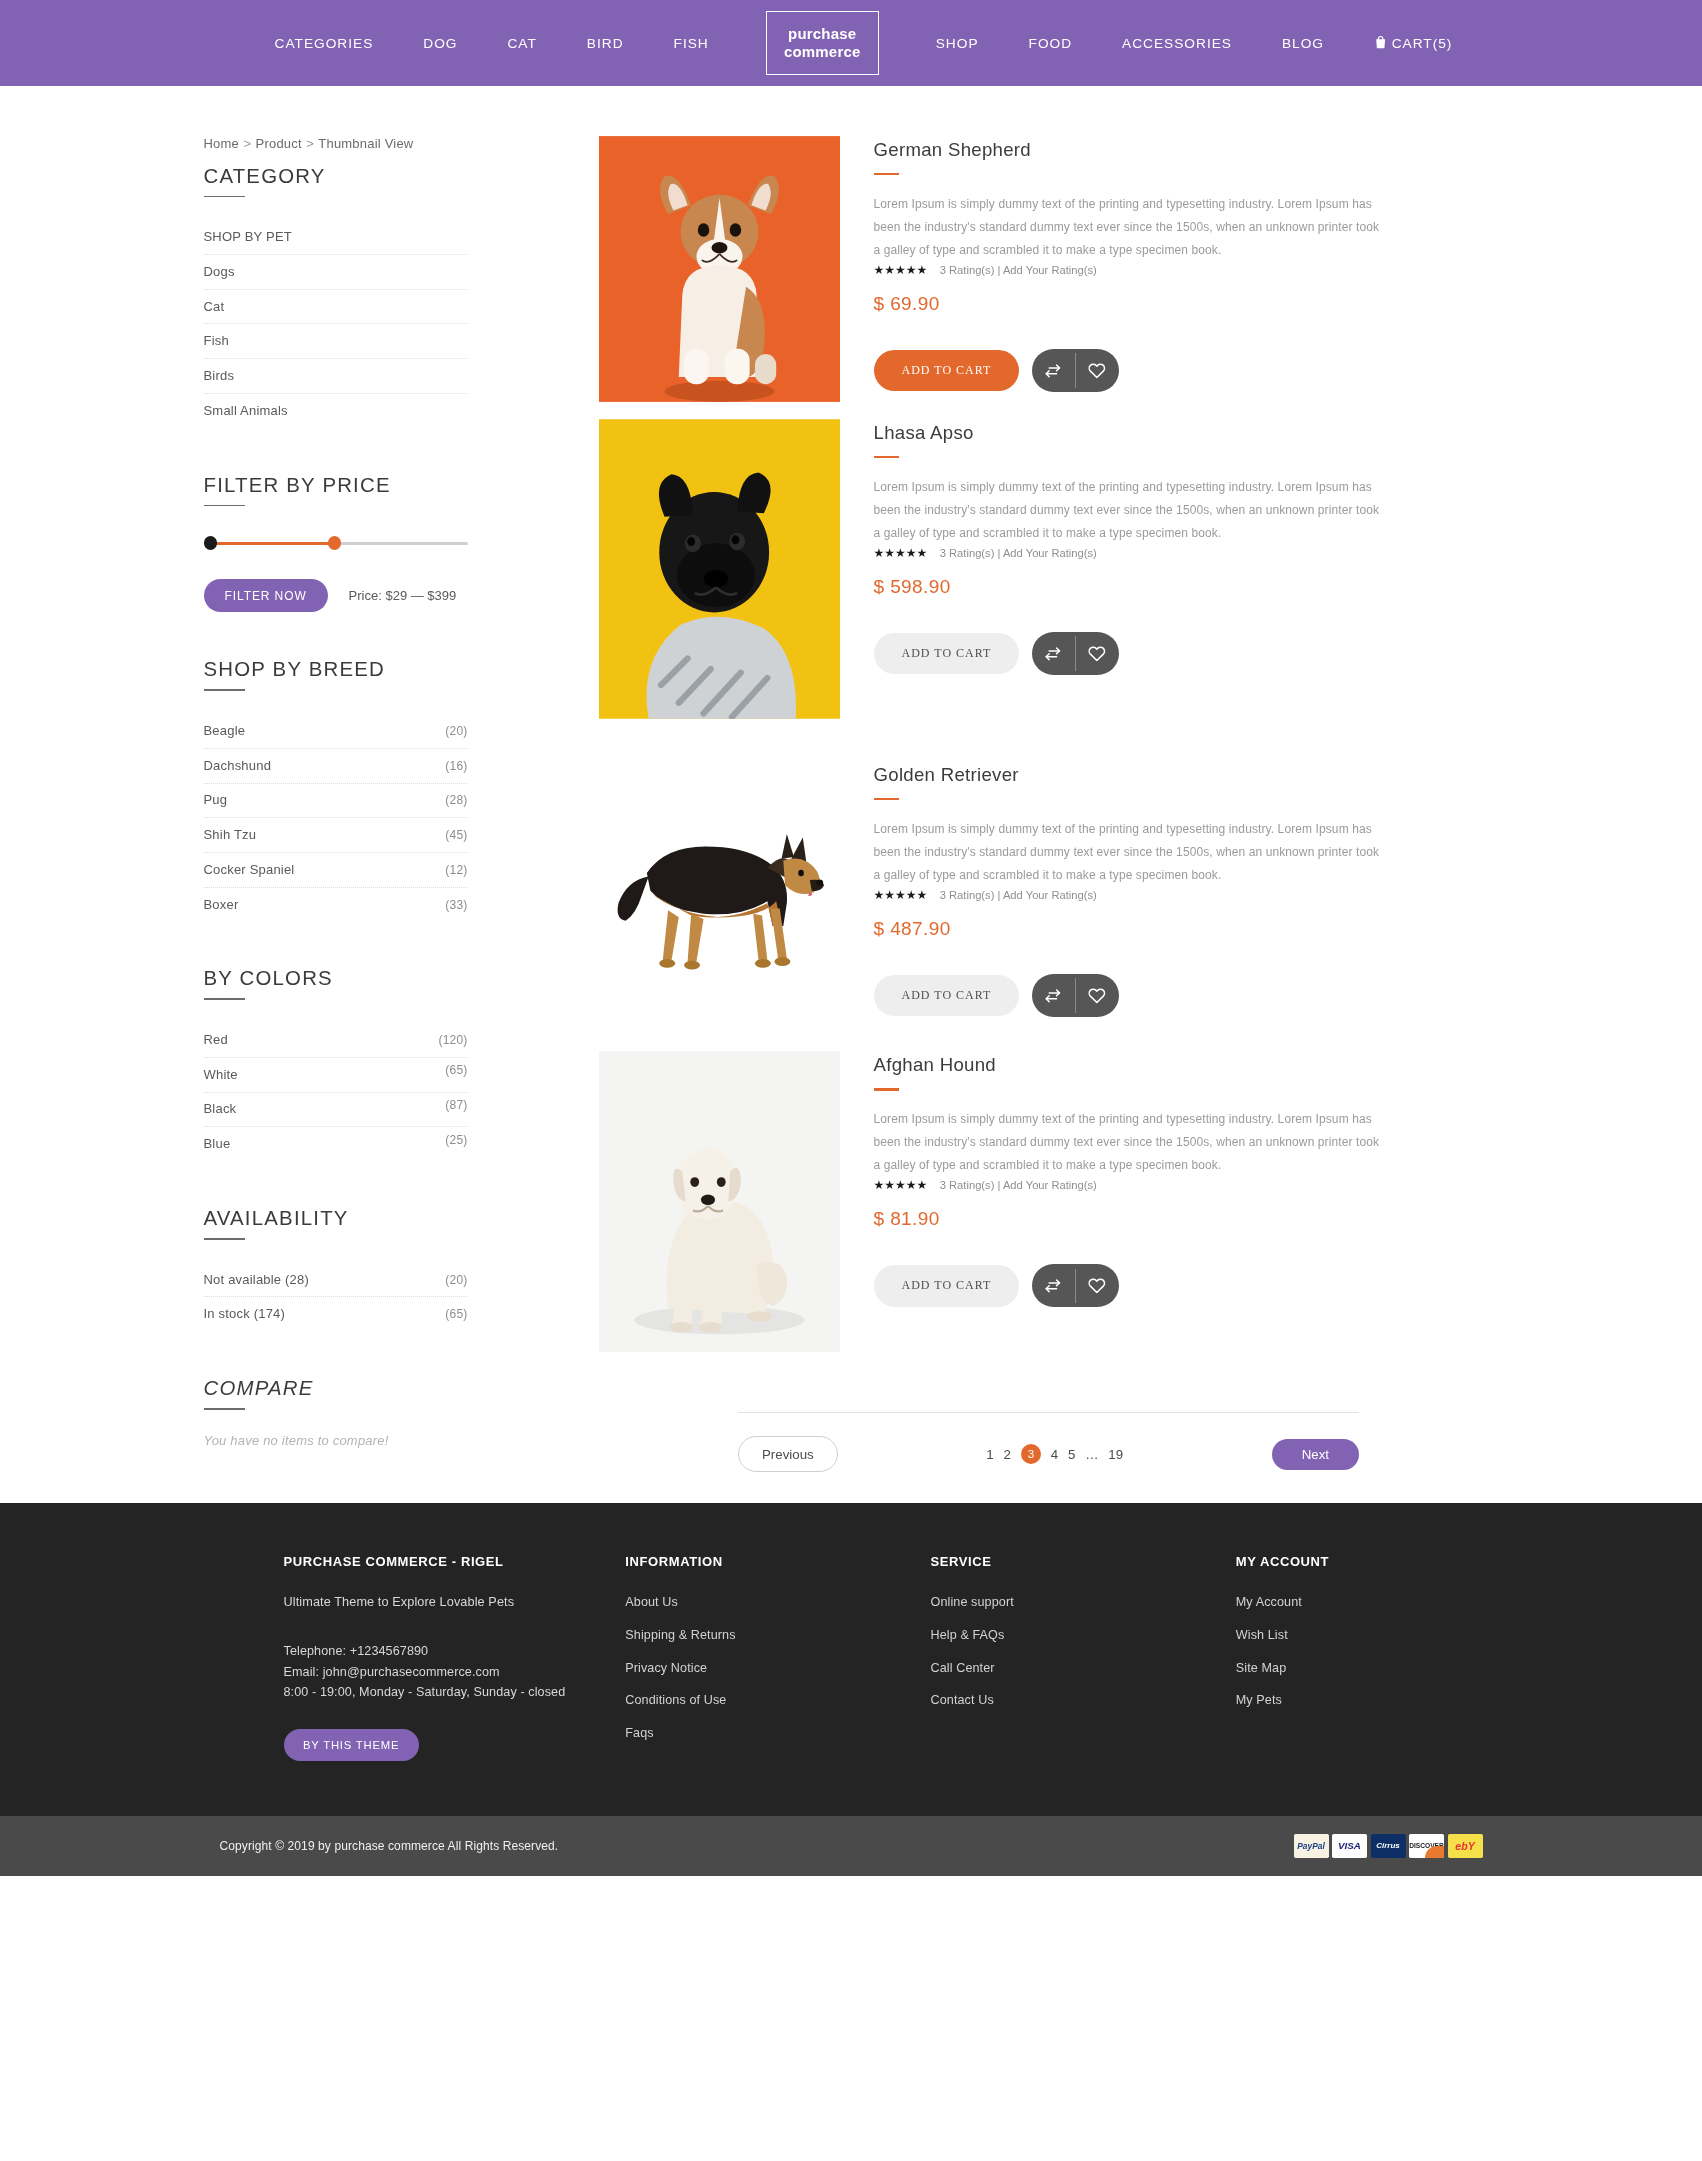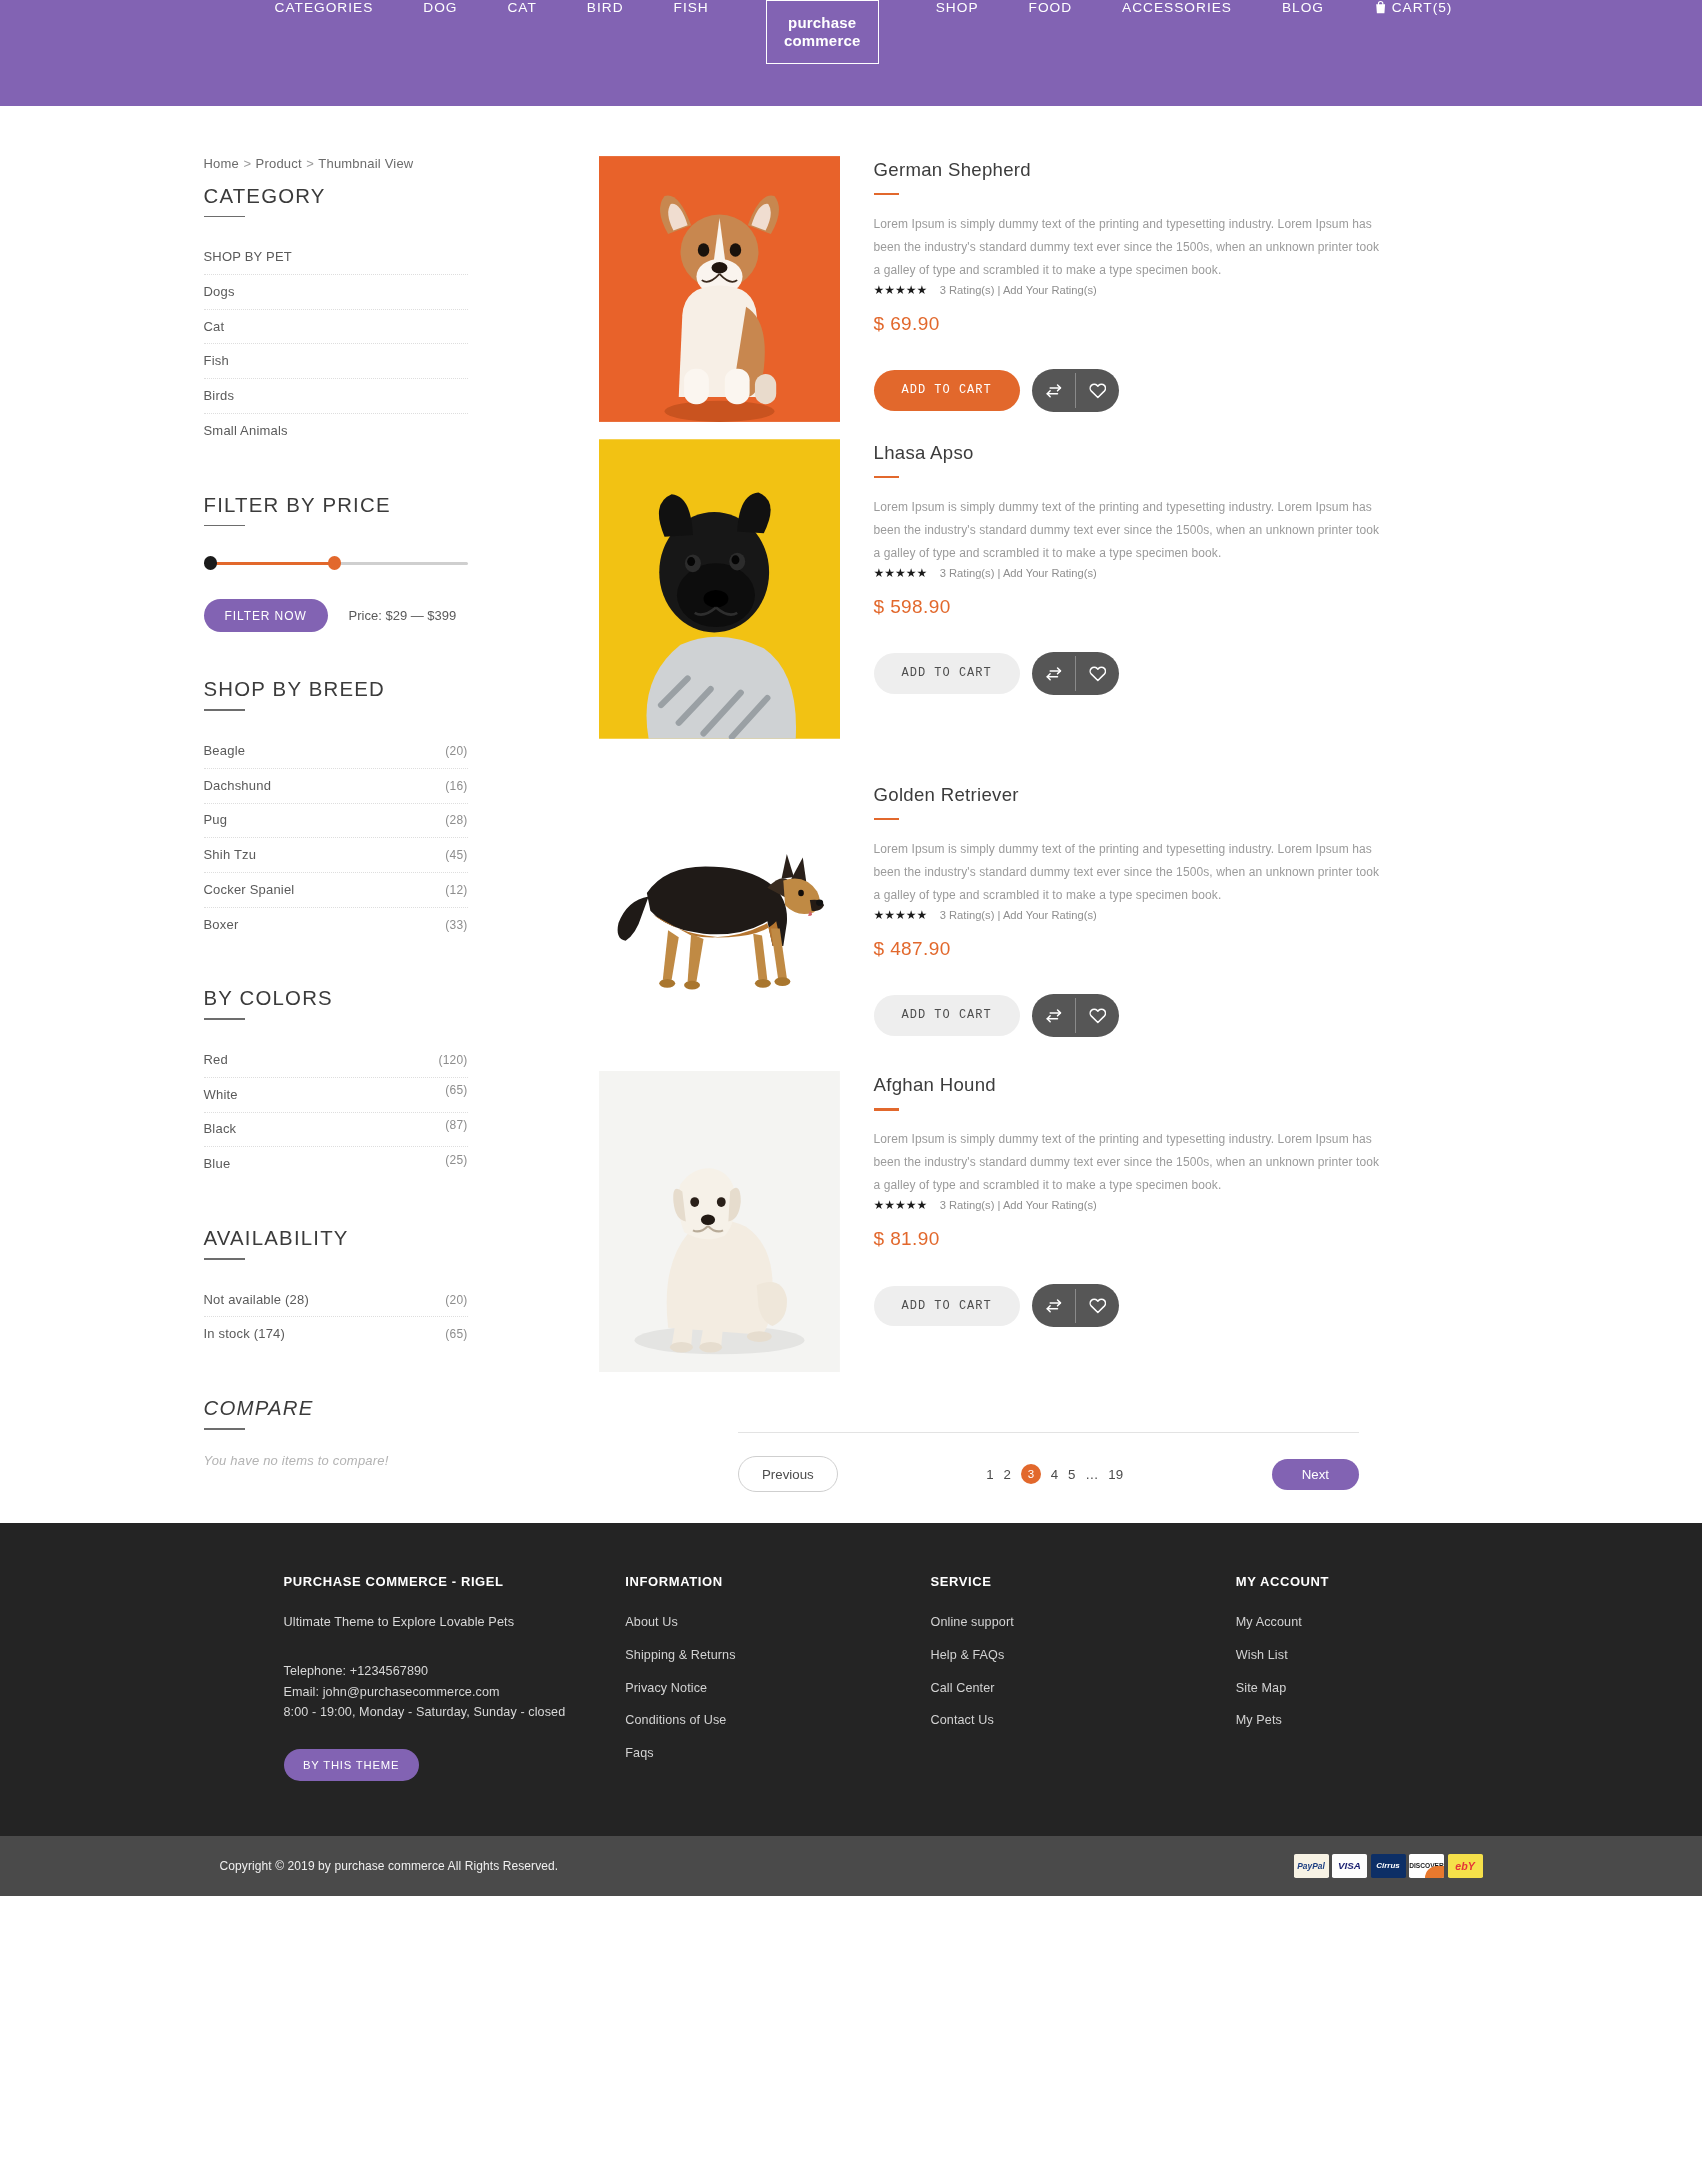--- a/index.html
+++ b/index.html
@@ -6,24 +6,24 @@
   html, body { width: 1702px; }
   body {
     font-family: "Liberation Sans", sans-serif;
     background: #ffffff;
     color: #444;
     -webkit-font-smoothing: antialiased;
   }
 
   
   .header {
-    height: 106px;
+    height: 86px;
     background: #8263b3;
     display: flex;
-    align-items: flex-start;
+    align-items: center;
     justify-content: center;
     position: relative;
   }
   .nav-group { display: flex; align-items: center; }
   .nav-left { gap: 0; }
   .nav-item {
     color: #ffffff;
     font-size: 13.7px;
     letter-spacing: 1px;
     font-weight: 500;
@@ -163,21 +163,21 @@
     font-size: 12px; line-height: 1.92; color: #9b9b9b; letter-spacing: 0.1px;
     max-width: 514px;
   }
   .prate { display: flex; align-items: center; gap: 12.4px; margin-top: 0.9px; }
   .stars { color: #1b1b1b; font-size: 12px; letter-spacing: 0px; }
   .ratetxt { font-size: 11.2px; color: #8f8f8f; text-align: right; }
   .pprice { font-size: 19px; color: #e2682c; margin-top: 16px; letter-spacing: 0.4px; }
   .pactions { display: flex; align-items: center; gap: 12.4px; margin-top: 34px; }
   .btn-cart {
     border: none; border-radius: 23px; padding: 13.3px 28px;
-    font-size: 12px; letter-spacing: 1px; font-family: Liberation Mono, monospace; cursor: pointer;
+    font-size: 12px; letter-spacing: 1px; font-family: Liberation Serif, serif; cursor: pointer;
   }
   .btn-cart.primary { background: #e2682c; color: #fff; }
   .btn-cart.muted { background: #eeeeee; color: #4e4e4e; }
   .icon-pair { display: flex; background: #565656; border-radius: 23px; overflow: hidden; }
   .icon-pair button {
     background: none; border: none; width: 43px; height: 43px;
     display: flex; align-items: center; justify-content: center; cursor: pointer;
   }
   .icon-pair .divider { width: 0.9px; background: #8a8a8a; margin: 4.4px 0; }
 

